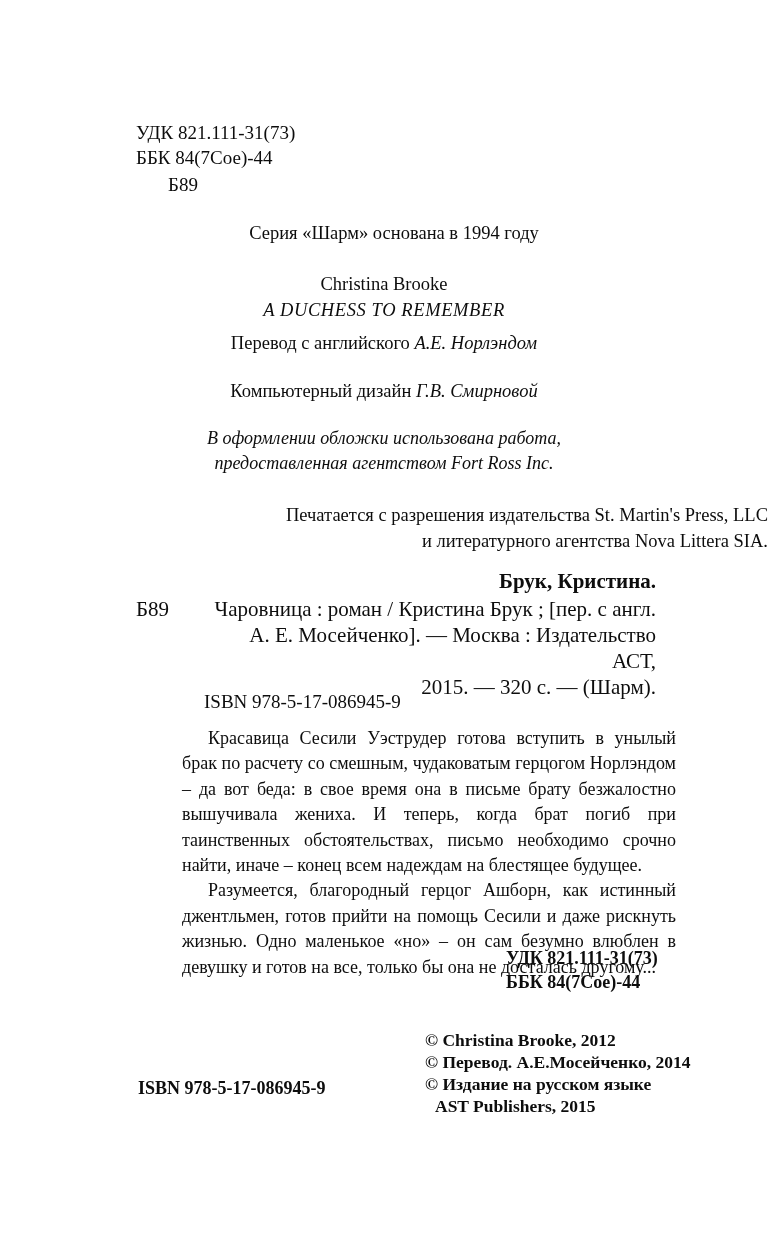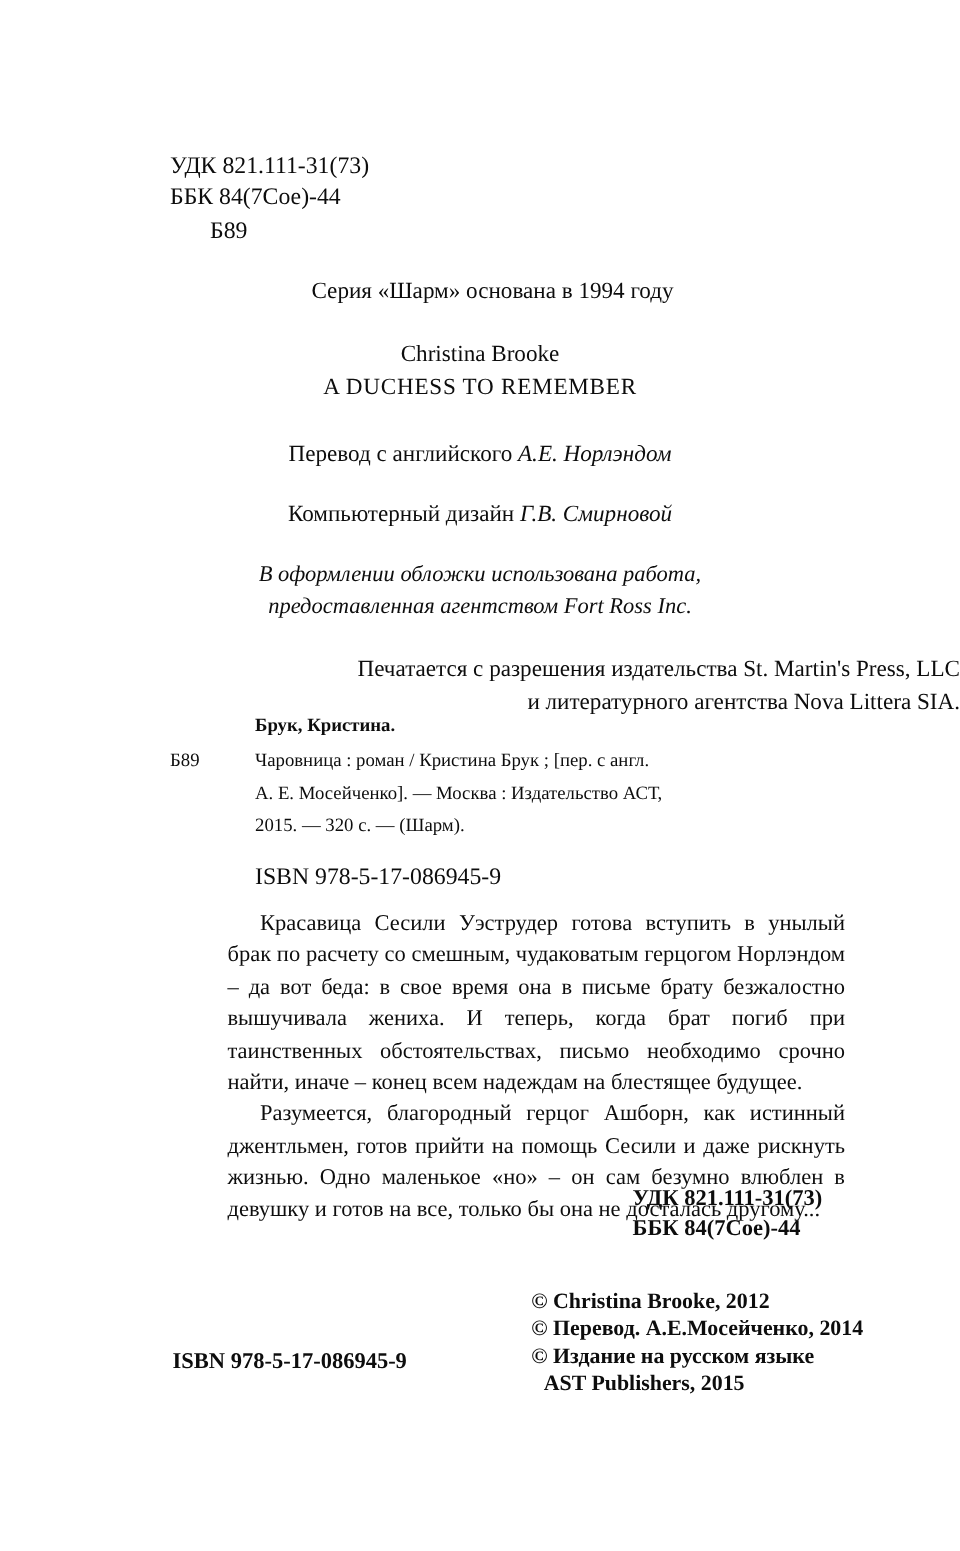--- a/index.html
+++ b/index.html
@@ -60,21 +60,22 @@
     padding-left: 20px;
   }
   .author-en {
     font-size: 18.5px;
     line-height: 26px;
   }
   .title-en {
     font-size: 19px;
     line-height: 28px;
     letter-spacing: 0.6px;
-    margin-bottom: 28px;
+    margin-bottom: 7px;
+    font-style: italic;
   }
   .translator,
   .designer {
     margin-bottom: 22px;
   }
   .em {
     font-style: italic;
   }
   .cover-credit {
     font-style: italic;
@@ -89,22 +90,23 @@
     text-align: right;
   }
   .permission .p-line { display: block; }
 
   
   .biblio {
     position: absolute;
     left: 136px;
     top: 568px;
     width: 520px;
-    font-size: 15px;
-    line-height: 26px;
+    font-size: 21px;
+    line-height: 26px;
+    text-align: right;
   }
   .biblio-author {
     font-weight: bold;
     margin-left: 68px;
   }
   .biblio-body {
     position: relative;
     margin-top: 2px;
   }
   .biblio-shelf {

